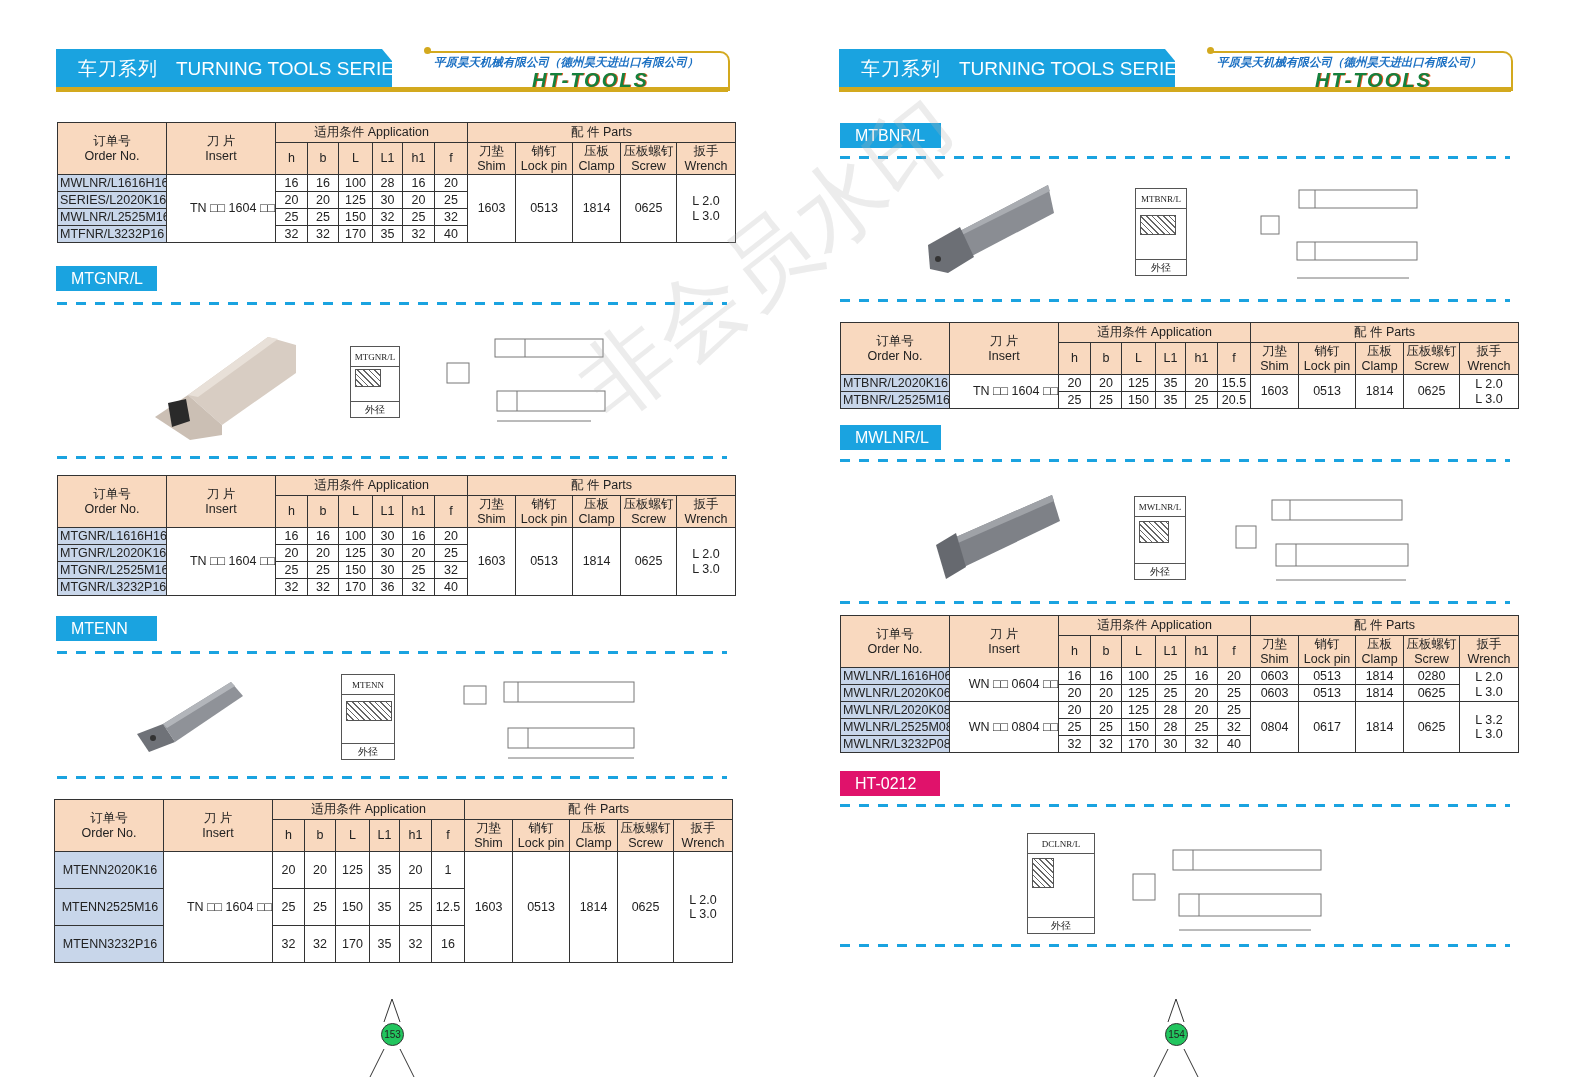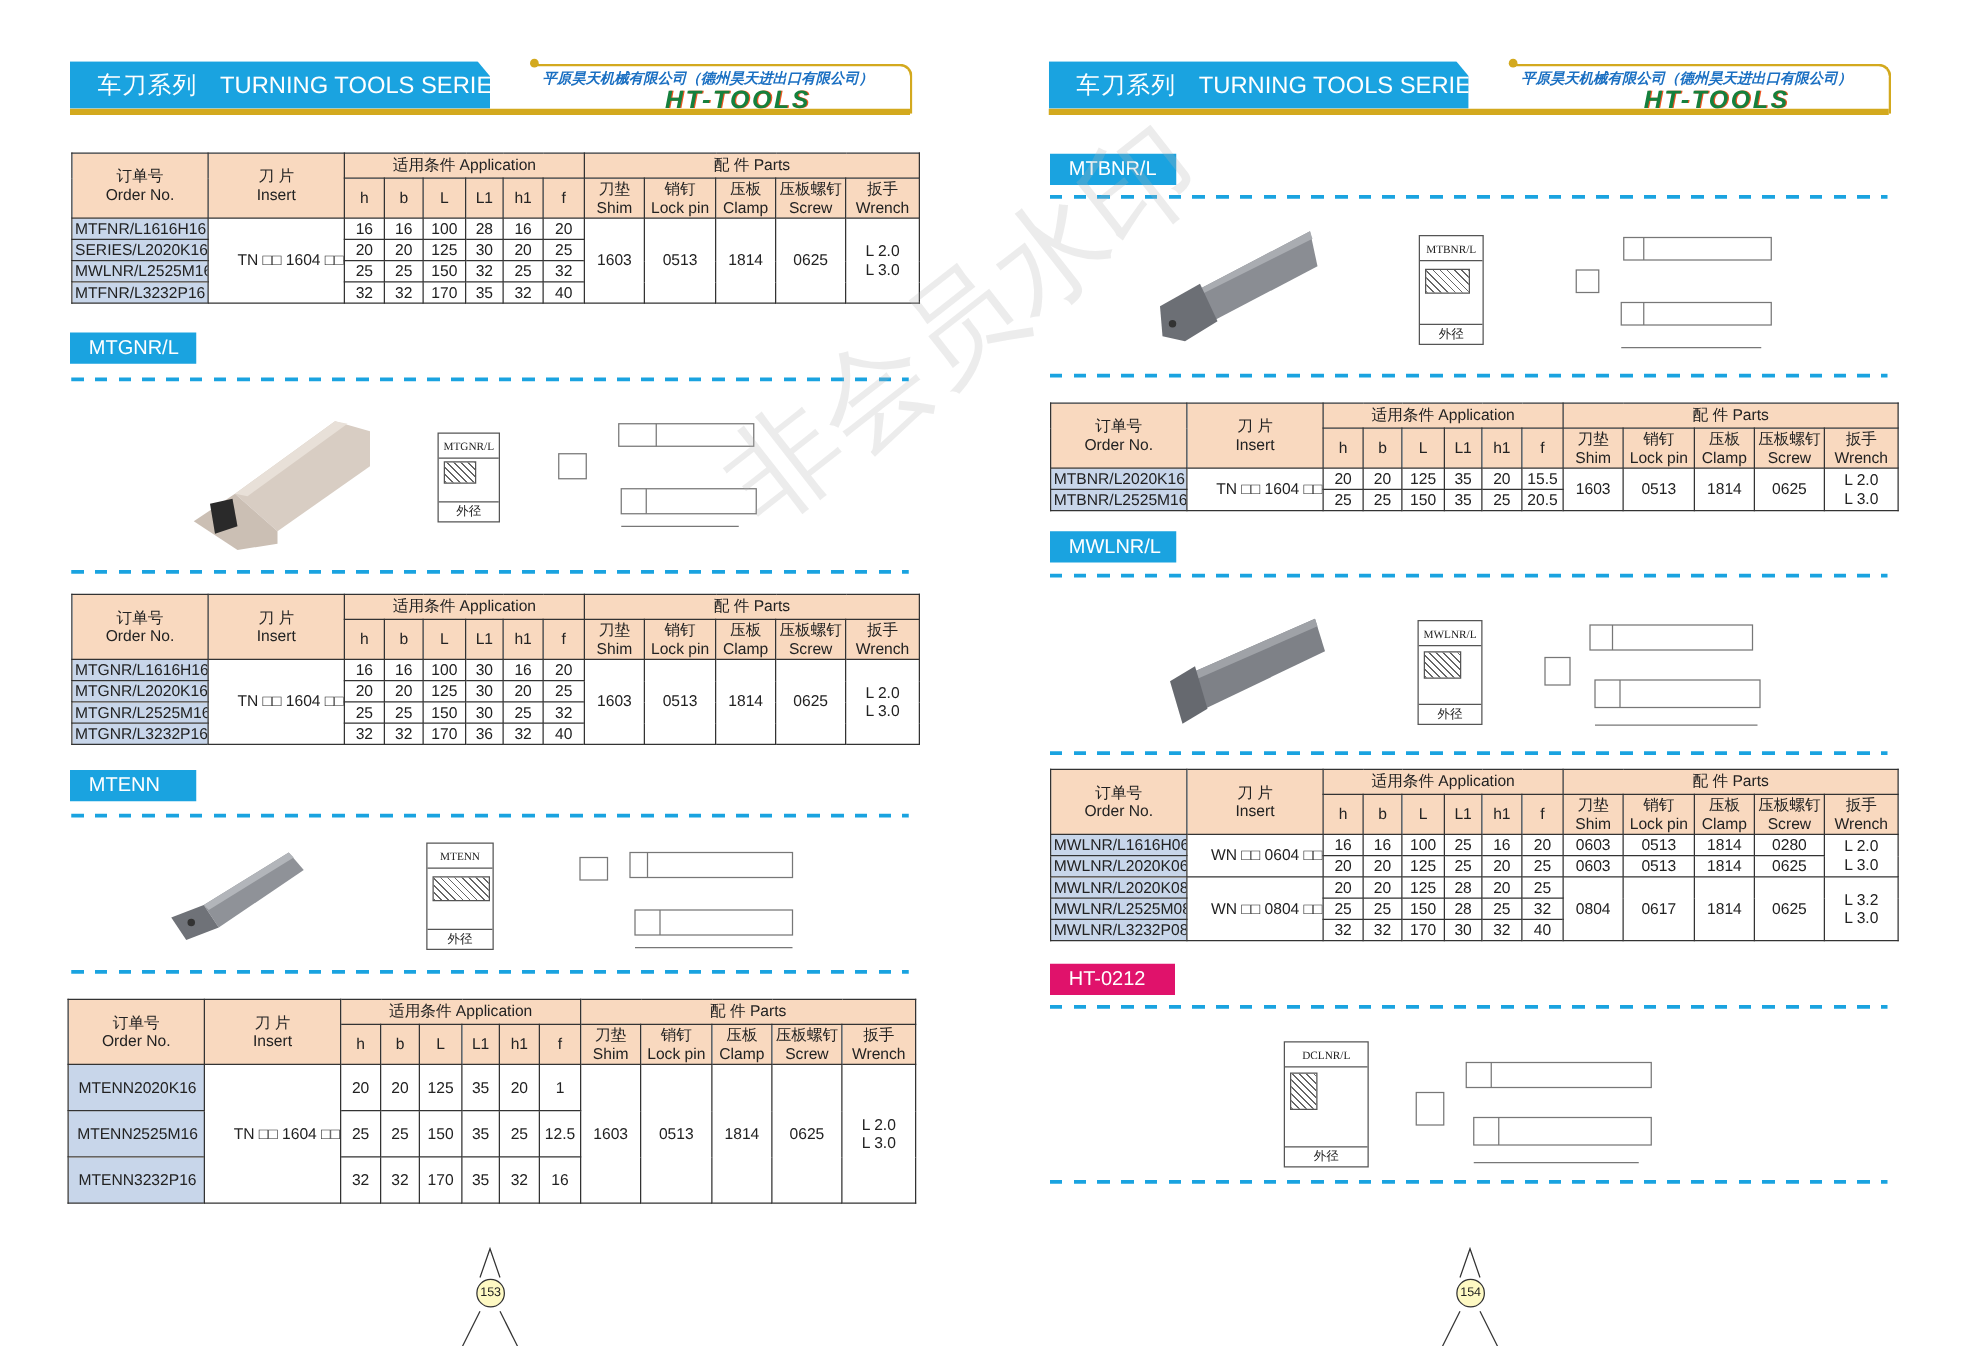--- a/index.html
+++ b/index.html
@@ -73,21 +73,21 @@
   .schem .hatch {
     position: absolute; left: 4px; top: 26px; width: 32px; height: 20px;
     background: repeating-linear-gradient(45deg, #666 0 1px, #fff 1px 4px);
     border: 1px solid #555;
   }
   .dwg { position: absolute; }
 
   .pgnum { position: absolute; width: 60px; height: 80px; }
   .pgnum .circ {
     position: absolute; left: 19px; top: 26px; width: 23px; height: 23px; border: 1px solid #333; border-radius: 50%;
-    font-size: 10px; text-align: center; line-height: 21px; background: #fef9c3;
+    font-size: 10px; text-align: center; line-height: 21px; background: #22c55e;
   }
 
   .watermark {
     position: absolute; left: 555px; top: 350px; font-size: 90px; color: rgba(180,180,180,0.25);
     transform: rotate(-38deg); transform-origin: left top; white-space: nowrap; pointer-events: none;
     font-family: "DejaVu Sans", sans-serif;
   }
 </style>
 </head>
 <body>
@@ -135,21 +135,21 @@
           <th>L1</th>
           <th>h1</th>
           <th>f</th>
       <th><span>刀垫</span><br><span>Shim</span></th>
       <th><span>销钉</span><br><span>Lock pin</span></th>
       <th><span>压板</span><br><span>Clamp</span></th>
       <th><span>压板螺钉</span><br><span>Screw</span></th>
       <th><span>扳手</span><br><span>Wrench</span></th>
     </tr>
     <tr style="height:17px">
-      <td class="ord">MTFNR/L1616H16</td>
+      <td class="ord">MWLNR/L1616H16</td>
       <td class="ins" rowspan="4">TN □□ 1604 □□</td>
       <td>16</td>
           <td>16</td>
           <td>100</td>
           <td>28</td>
           <td>16</td>
           <td>20</td>
       <td rowspan="4">1603</td>
       <td rowspan="4">0513</td>
       <td rowspan="4">1814</td>

